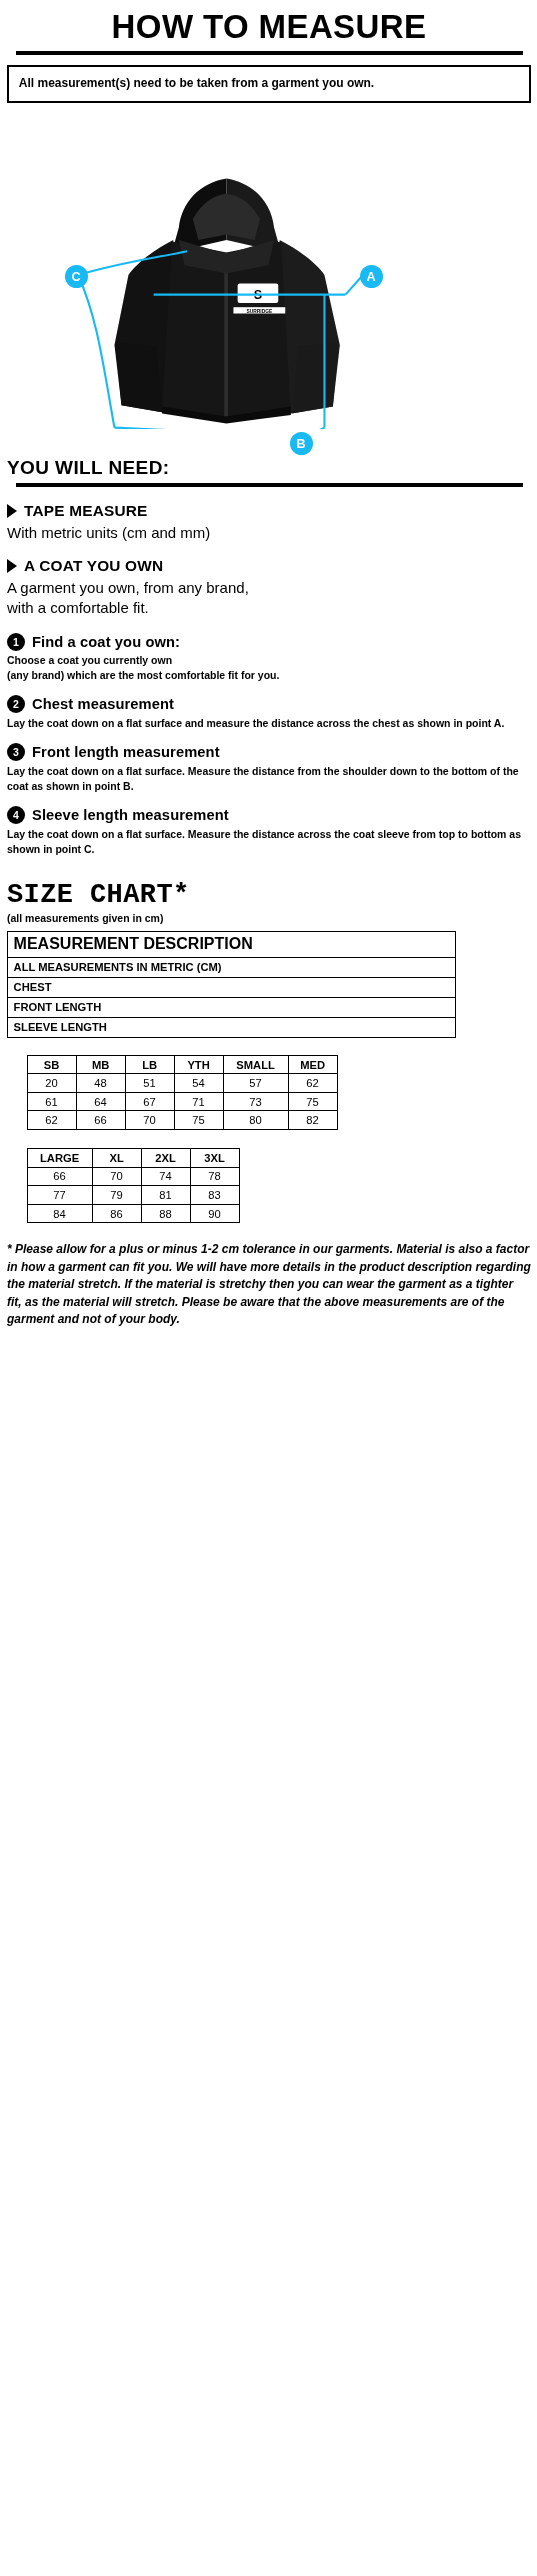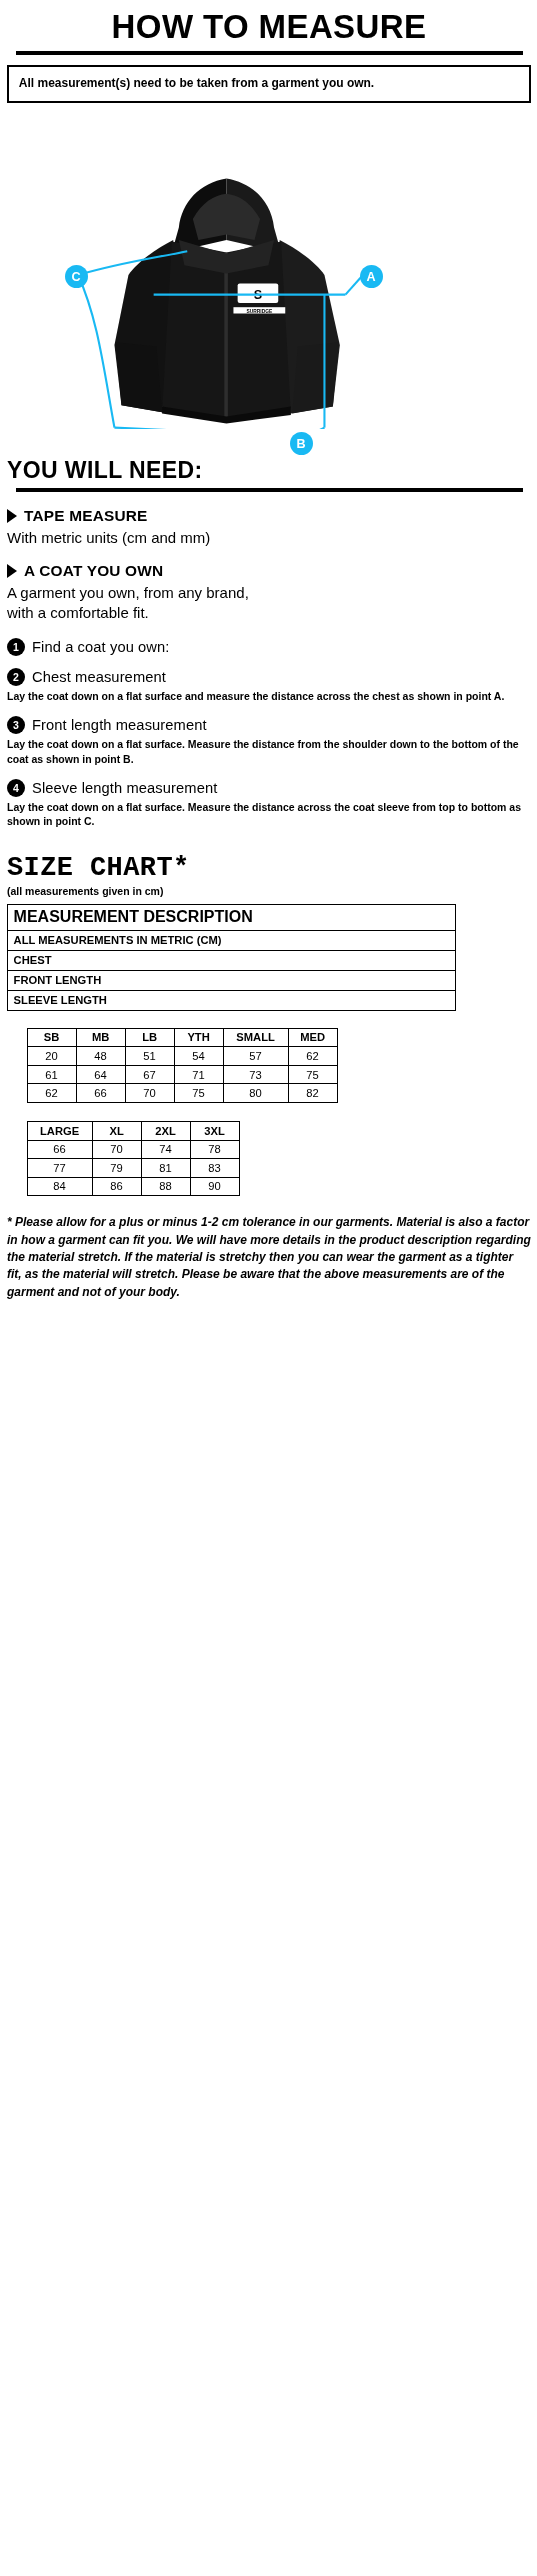--- a/index.html
+++ b/index.html
@@ -43,21 +43,21 @@
     background: #19B9F3;
     color: #fff;
     font-weight: bold;
     font-size: 12.6px;
     display:flex; align-items:center; justify-content:center;
     font-family: "Liberation Sans", sans-serif;
   }
 
   
   h2.section {
-    font-size: 23px;
+    font-size: 19px;
     font-weight: bold;
     letter-spacing: 0.4px;
     margin: 0 0 4.2px 0;
   }
   .section-rule { height: 3.5px; background:#000; width:507px; margin: 0 auto 15.4px auto; }
 
   
   .need-item { margin-bottom: 14px; }
   .need-head {
     display:flex; align-items:center; gap:7px;
@@ -75,21 +75,21 @@
 
   
   .step { margin-bottom: 12.6px; }
   .step-head { display:flex; align-items:center; gap:7px; margin-bottom: 2.8px; }
   .step-num {
     width: 18px; height: 18px; border-radius:50%;
     background:#000; color:#fff; font-weight:bold; font-size:10.5px;
     display:flex; align-items:center; justify-content:center;
     flex: 0 0 18px;
   }
-  .step-title { font-size: 14.7px; font-weight: normal; letter-spacing:0.1px; }
+  .step-title { font-size: 14.7px; font-weight: bold; letter-spacing:0.1px; }
   .step-body { font-size: 10.5px; font-weight: bold; line-height:1.4; }
 
   
   .sizechart-head { font-size: 27px; font-weight:bold; letter-spacing:0.4px; margin: 24px 0 1.4px 0; font-family: Liberation Mono, monospace;}
   .sizechart-sub { font-size: 10.5px; font-weight:bold; margin-bottom: 7px; }
 
   table { border-collapse: collapse; }
   .desc-table { width: 449px; margin-bottom: 17px; }
   .desc-table td {
     border: 1.4px solid #000;
@@ -189,20 +189,22 @@
     </div>
     <div class="need-sub" style="white-space:pre-line;">A garment you own, from any brand,
 with a comfortable fit.</div>
   </div>
 
   <div class="step">
     <div class="step-head">
       <span class="step-num">1</span>
       <span class="step-title">Find a coat you own:</span>
     </div>
+    <div class="step-body" style="white-space:pre-line;">Choose a coat you currently own
+(any brand) which are the most comfortable fit for you.</div>
   </div>
 
   <div class="step">
     <div class="step-head">
       <span class="step-num">2</span>
       <span class="step-title">Chest measurement</span>
     </div>
     <div class="step-body">Lay the coat down on a flat surface and measure the distance across the chest as shown in point A.</div>
   </div>
 

